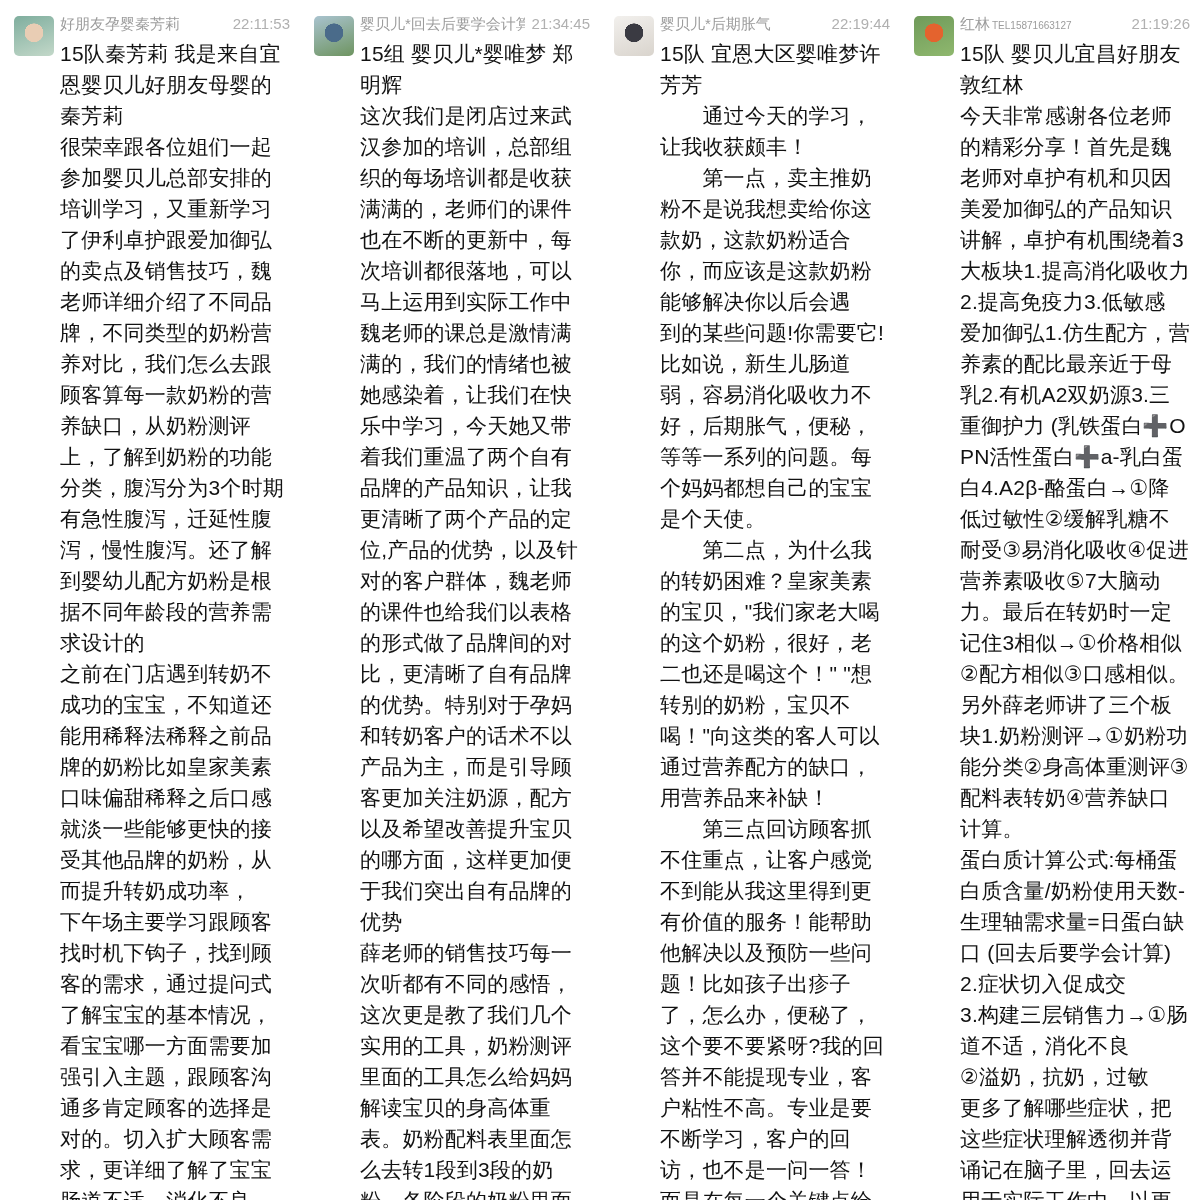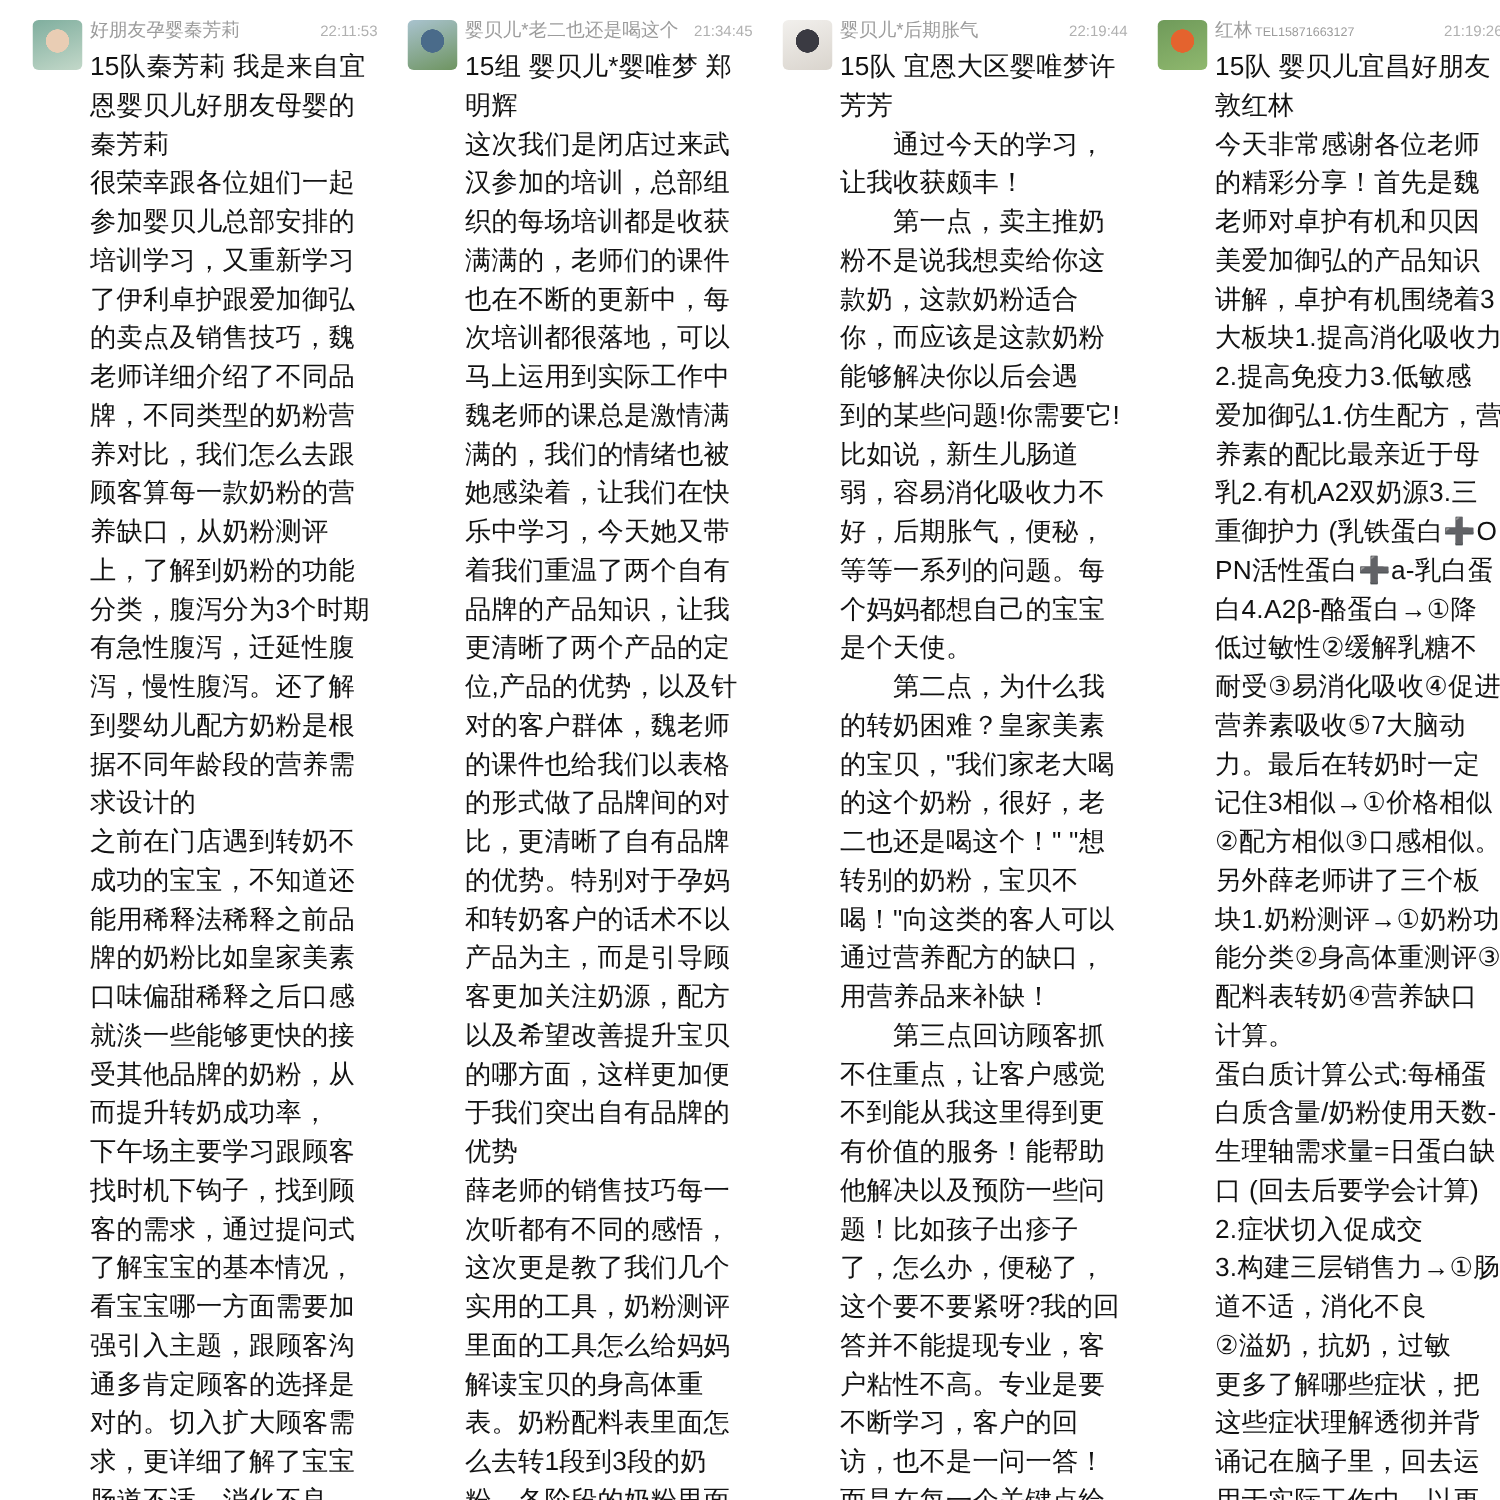--- a/index.html
+++ b/index.html
@@ -1,27 +1,27 @@
 <!DOCTYPE html>
 <html><head>
 <meta charset="utf-8">
 <style>
   html,body{margin:0;padding:0;background:#ffffff;}
   body{width:1200px;height:1200px;overflow:hidden;
        font-family:"Liberation Sans","DejaVu Sans",sans-serif;}
-  .board{display:flex;width:1091px;height:1200px;background:#ffffff;padding-left:12px;}
+  .board{display:flex;width:1091px;height:1200px;background:#ffffff;}
   .col{width:300px;height:1200px;overflow:hidden;box-sizing:border-box;
        padding:14px 10px 0 14px;flex:none;}
   .header{display:flex;align-items:flex-start;}
   .avatar{width:40px;height:40px;border-radius:5px;flex:none;margin-top:2px;}
   .content{margin-left:6px;flex:1;min-width:0;}
   .meta{display:flex;align-items:baseline;height:21px;margin-top:1px;}
   .name{font-size:15px;color:#9c9c9c;white-space:nowrap;overflow:hidden;flex:0 1 auto;}
   .phone{font-size:10px;color:#9c9c9c;margin-left:2px;white-space:nowrap;text-align:right;}
-  .time{margin-left:auto;font-size:12px;color:#b0b0b0;white-space:nowrap;padding-left:5px;}
+  .time{margin-left:auto;font-size:15px;color:#b0b0b0;white-space:nowrap;padding-left:5px;}
   .msg{margin-top:2px;font-size:21px;line-height:31px;color:#121212;
        font-weight:500;white-space:pre-line;word-break:break-all;
        letter-spacing:0.2px;}
 </style>
 </head>
 <body>
 
 <div class="board">
 
   <div class="col">
@@ -39,21 +39,21 @@
 下午场主要学习跟顾客找时机下钩子，找到顾客的需求，通过提问式了解宝宝的基本情况，看宝宝哪一方面需要加强引入主题，跟顾客沟通多肯定顾客的选择是对的。切入扩大顾客需求，更详细了解了宝宝肠道不适，消化不良，溢奶，厌奶，过敏的详细症状，后期跟顾客能够更好的沟通，我之前有个顾客他的宝宝是十个月，去医院检查医生说她生长发育迟缓，奶量不达标，吸收也不好，宝宝很瘦，但是宝妈没有放在心上，宝爸也没有过多的干</div>
       </div>
     </div>
   </div>
 
   <div class="col">
     <div class="header">
       <div class="avatar" style="background: radial-gradient(circle at 50% 42%, rgb(74, 107, 138) 0px, rgb(74, 107, 138) 30%, rgba(0, 0, 0, 0) 31%), linear-gradient(160deg, rgb(169, 195, 207), rgb(110, 148, 96));"></div>
       <div class="content">
         <div class="meta">
-          <span class="name">婴贝儿*老二也还是喝这个</span>
+          <span class="name">婴贝儿*回去后要学会计算</span>
           <span class="phone"></span>
           <span class="time">21:34:45</span>
         </div>
         <div class="msg">15组 婴贝儿*婴唯梦 郑明辉
 这次我们是闭店过来武汉参加的培训，总部组织的每场培训都是收获满满的，老师们的课件也在不断的更新中，每次培训都很落地，可以马上运用到实际工作中
 魏老师的课总是激情满满的，我们的情绪也被她感染着，让我们在快乐中学习，今天她又带着我们重温了两个自有品牌的产品知识，让我更清晰了两个产品的定位,产品的优势，以及针对的客户群体，魏老师的课件也给我们以表格的形式做了品牌间的对比，更清晰了自有品牌的优势。特别对于孕妈和转奶客户的话术不以产品为主，而是引导顾客更加关注奶源，配方以及希望改善提升宝贝的哪方面，这样更加便于我们突出自有品牌的优势
 薛老师的销售技巧每一次听都有不同的感悟，这次更是教了我们几个实用的工具，奶粉测评里面的工具怎么给妈妈解读宝贝的身高体重表。奶粉配料表里面怎么去转1段到3段的奶粉，各阶段的奶粉里面的营养素有哪些不同。营养缺口计算的公式让我们可以根据孩子的奶量计算出奶粉里面各种营养素的缺口，也让我们清晰了现在的各流量品的营养素的过多或过少的劣势，让我们可以更好的转自有品牌，即使转不过来，也可</div>
       </div>
     </div>
   </div>

